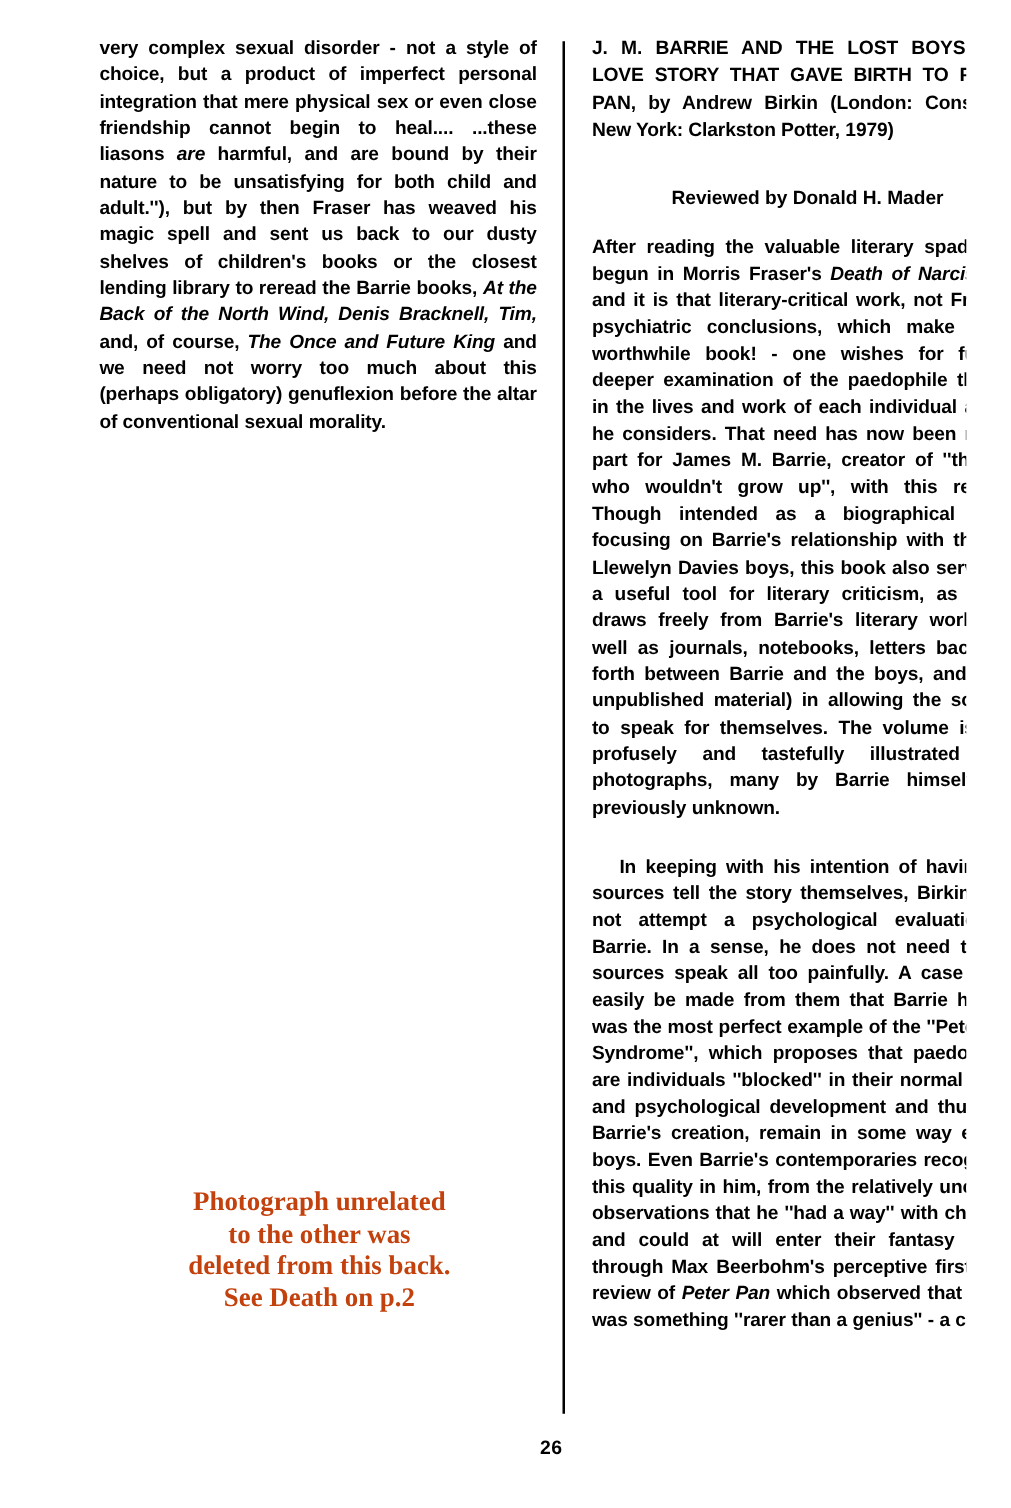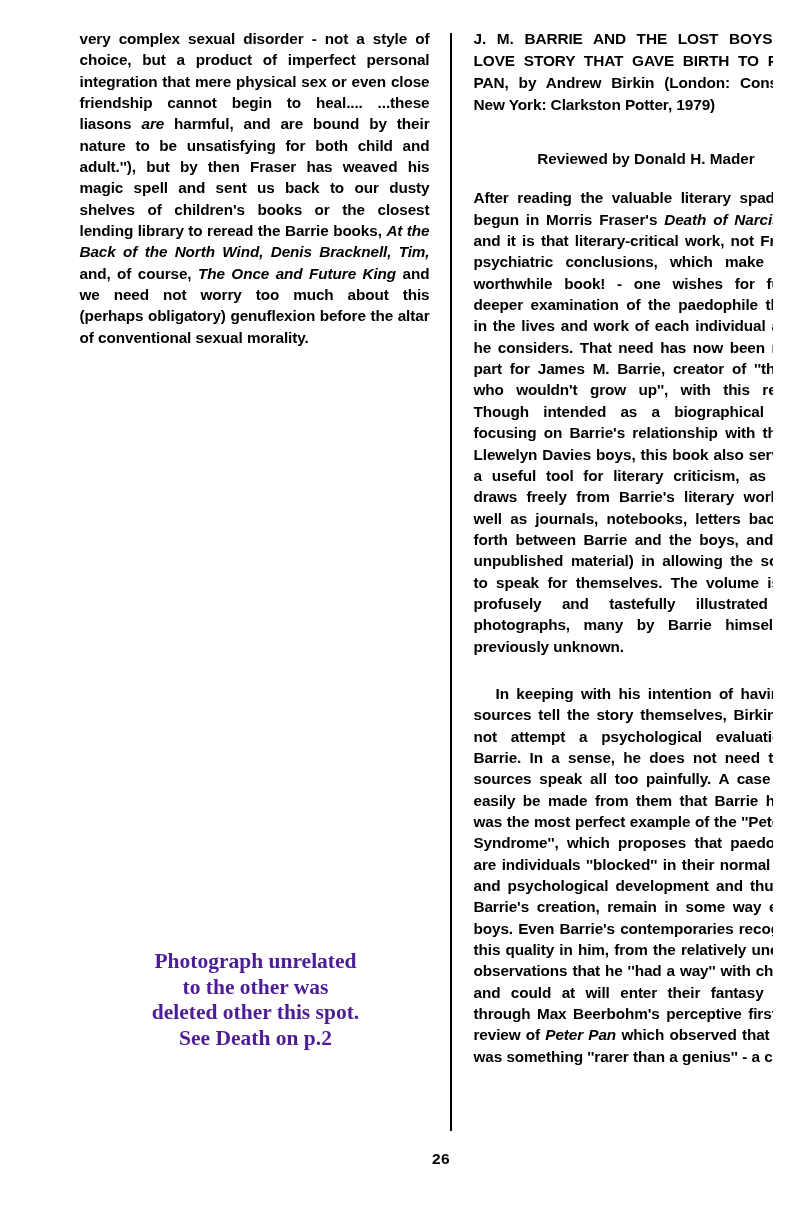--- a/index.html
+++ b/index.html
@@ -82,21 +82,21 @@
   .photo-note {
     position: absolute;
     left: 43px;
     top: 949px;
     width: 352px;
     font-family: "Liberation Serif", serif;
     font-weight: bold;
     font-size: 21.5px;
     line-height: 25.5px;
     text-align: center;
-    color: #4c1d95;
+    color: #c2410c;
   }
 
   
   .folio {
     position: absolute;
     left: 0;
     top: 1150px;
     width: 809px;
     text-align: center;
     font-size: 15.5px;
@@ -125,19 +125,19 @@
       <p class="body">After reading the valuable literary spadework begun in Morris Fraser's <i>Death of Narcissus</i> - and it is that literary-critical work, not Fraser's psychiatric conclusions, which make his a worthwhile book! - one wishes for further, deeper examination of the paedophile themes in the lives and work of each individual author he considers. That need has now been met in part for James M. Barrie, creator of ''the boy who wouldn't grow up'', with this release. Though intended as a biographical study focusing on Barrie's relationship with the five Llewelyn Davies boys, this book also serves as a useful tool for literary criticism, as Birkin draws freely from Barrie's literary works (as well as journals, notebooks, letters back and forth between Barrie and the boys, and other unpublished material) in allowing the sources to speak for themselves. The volume is also profusely and tastefully illustrated with photographs, many by Barrie himself and previously unknown.</p>
 
       <p class="body">In keeping with his intention of having his sources tell the story themselves, Birkin does not attempt a psychological evaluation of Barrie. In a sense, he does not need to; the sources speak all too painfully. A case could easily be made from them that Barrie himself was the most perfect example of the ''Peter Pan Syndrome'', which proposes that paedophiles are individuals ''blocked'' in their normal social and psychological development and thus, like Barrie's creation, remain in some way eternal boys. Even Barrie's contemporaries recognized this quality in him, from the relatively uncritical observations that he ''had a way'' with children, and could at will enter their fantasy world, through Max Beerbohm's perceptive first-night review of <i>Peter Pan</i> which observed that Barrie was something ''rarer than a genius'' - a child</p>
     </div>
 
   </div>
 
   <div class="photo-note">
     <div>Photograph unrelated</div>
     <div>to the other was</div>
-    <div>deleted other this spot.</div>
+    <div>deleted from this back.</div>
     <div>See Death on p.2</div>
   </div>
 
   <div class="folio">26</div>
 
 </div>
 
 </body></html>

